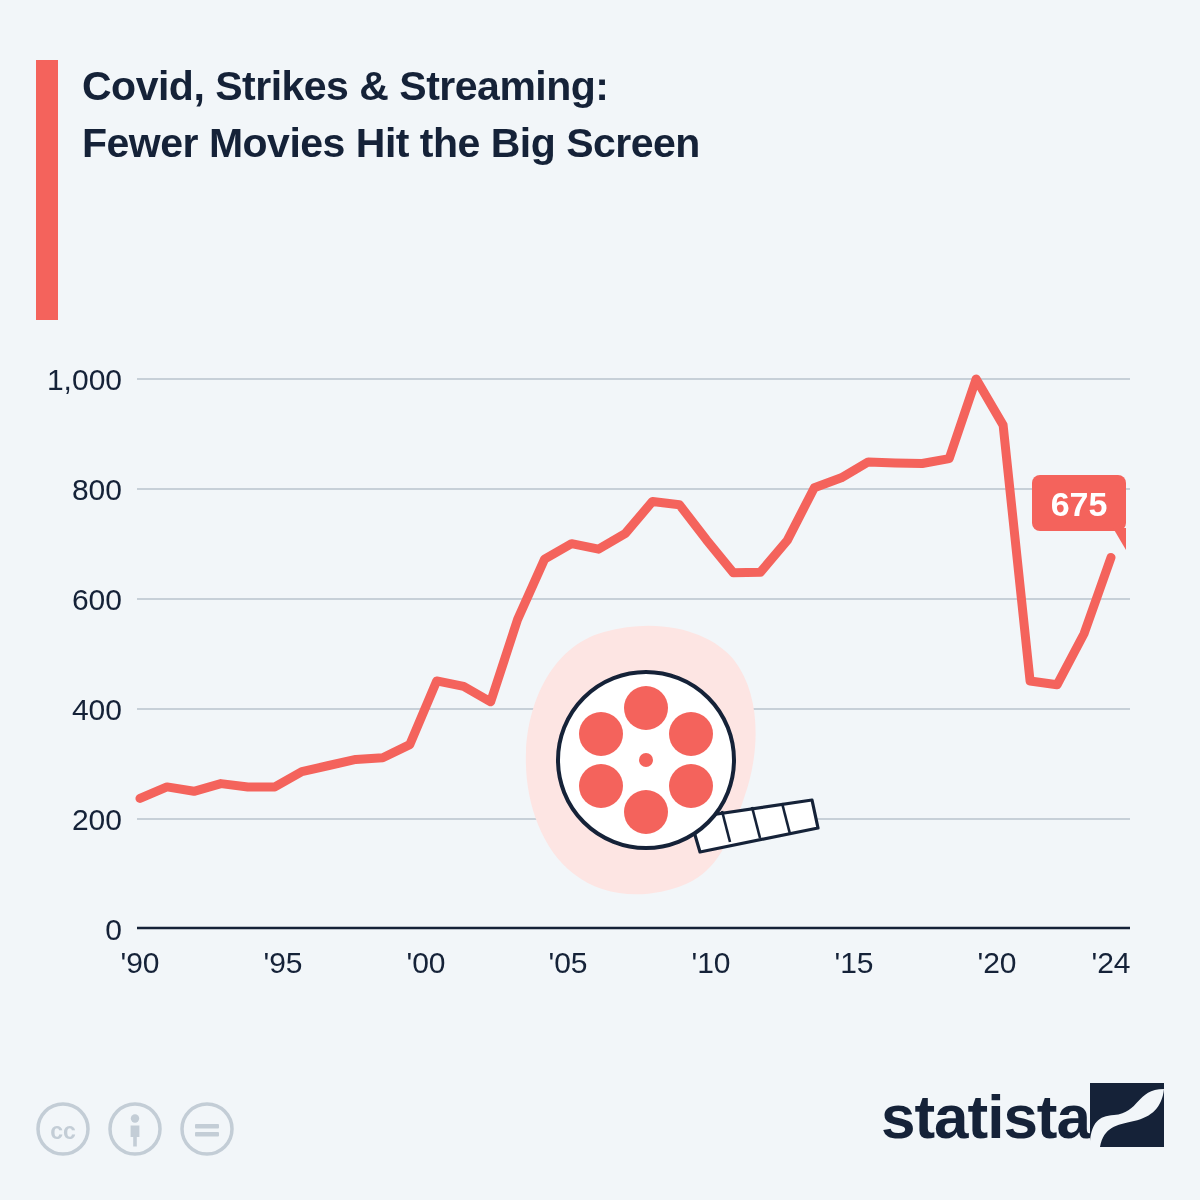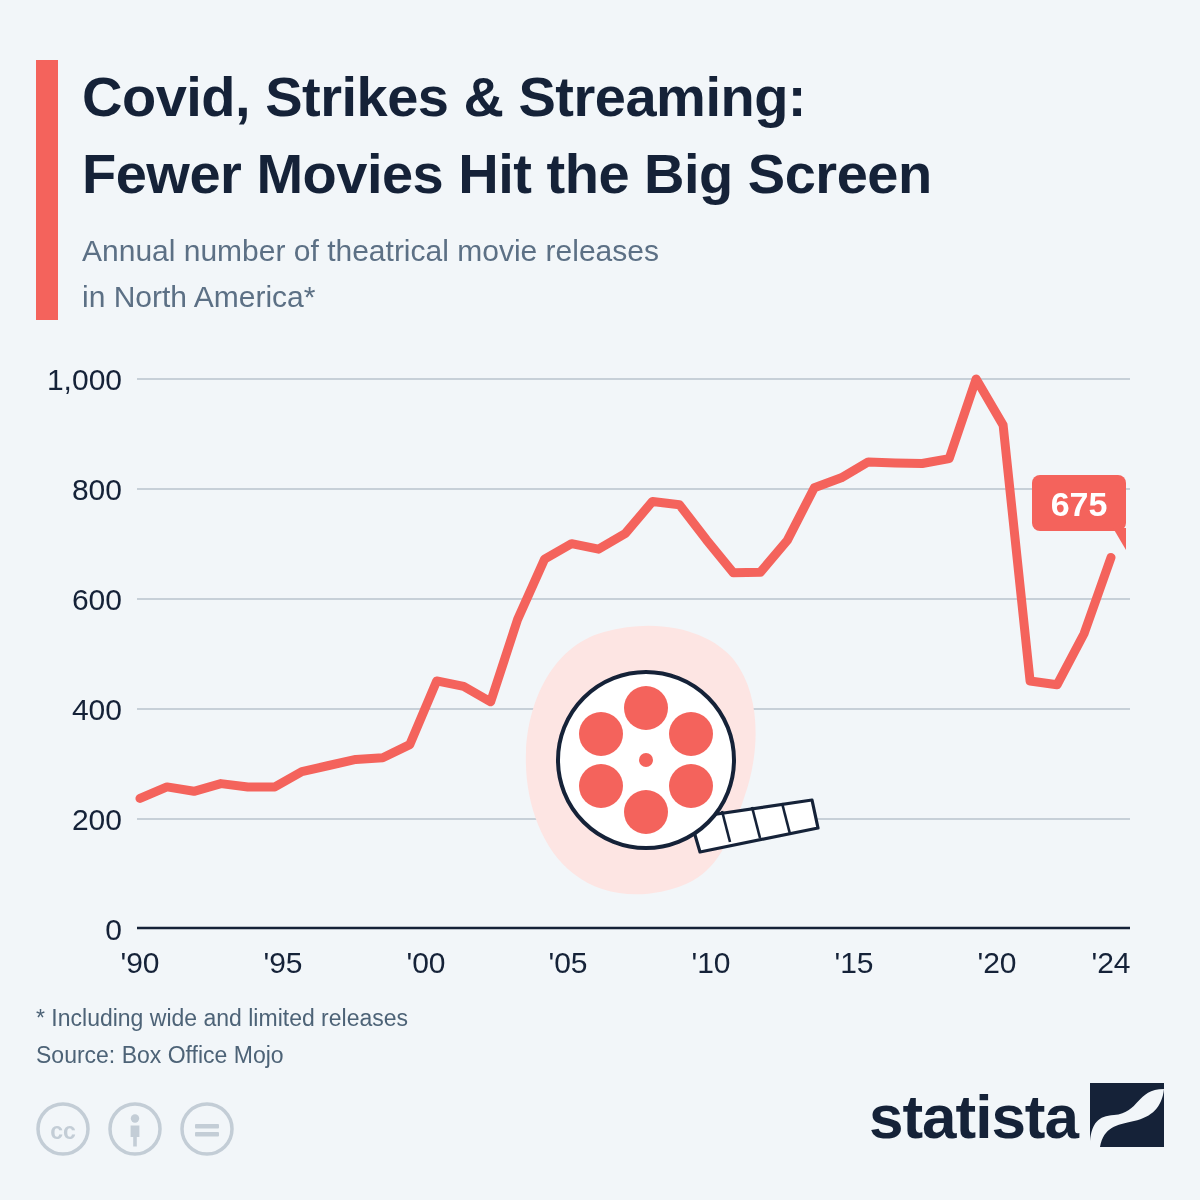--- a/index.html
+++ b/index.html
@@ -36,21 +36,21 @@
     top: 60px;
     width: 22px;
     height: 260px;
     background: #f4635c;
   }
   .title {
     position: absolute;
     left: 82px;
     top: 58px;
     width: 1090px;
-    font-size: 56px;
+    font-size: 41px;
     font-weight: bold;
     line-height: 1.38;
     color: #152238;
     letter-spacing: -0.5px;
     white-space: pre-line;
   }
   .subtitle {
     position: absolute;
     left: 82px;
     top: 228px;
@@ -140,41 +140,38 @@
     gap: 14px;
     align-items: center;
     text-align: right;
   }
   .logo {
     position: absolute;
     right: 36px;
     top: 88px;
     display: flex;
     align-items: center;
-    gap: 12px;
   }
   .logo-word {
     font-size: 62px;
     font-weight: bold;
     color: #152238;
     letter-spacing: -1px;
     line-height: 1;
   }
 </style>
 </head>
 <body>
 
 <div class="infographic">
 
   <div class="header">
     <div class="accent-bar"></div>
     <div class="title">Covid, Strikes &amp; Streaming:
 Fewer Movies Hit the Big Screen</div>
-    <div class="subtitle">Annual number of theatrical movie releases
-in North America*</div>
   </div>
 
   <div class="chart-area">
     <svg class="chart-svg" viewBox="0 0 1200 640">
 
       <g>
         <line class="gridline" x1="137" y1="29" x2="1130" y2="29"></line>
         <line class="gridline" x1="137" y1="139" x2="1130" y2="139"></line>
         <line class="gridline" x1="137" y1="249" x2="1130" y2="249"></line>
         <line class="gridline" x1="137" y1="359" x2="1130" y2="359"></line>
@@ -228,22 +225,20 @@
         <text class="x-tick-label" x="711" y="623">'10</text>
         <text class="x-tick-label" x="854" y="623">'15</text>
         <text class="x-tick-label" x="997" y="623">'20</text>
         <text class="x-tick-label" x="1111" y="623">'24</text>
       </g>
 
     </svg>
   </div>
 
   <div class="footer">
-    <div class="footnote">* Including wide and limited releases
-Source: Box Office Mojo</div>
 
     <div class="cc-icons">
 
       <span>
         <svg width="58" height="58" viewBox="0 0 58 58">
           <circle cx="29" cy="29" r="25" fill="none" stroke="#c3cdd6" stroke-width="3.5"></circle>
           <text x="29" y="39" text-anchor="middle" font-family="Liberation Sans, sans-serif" font-size="23" font-weight="bold" fill="#c3cdd6">cc</text>
         </svg>
       </span>
 

